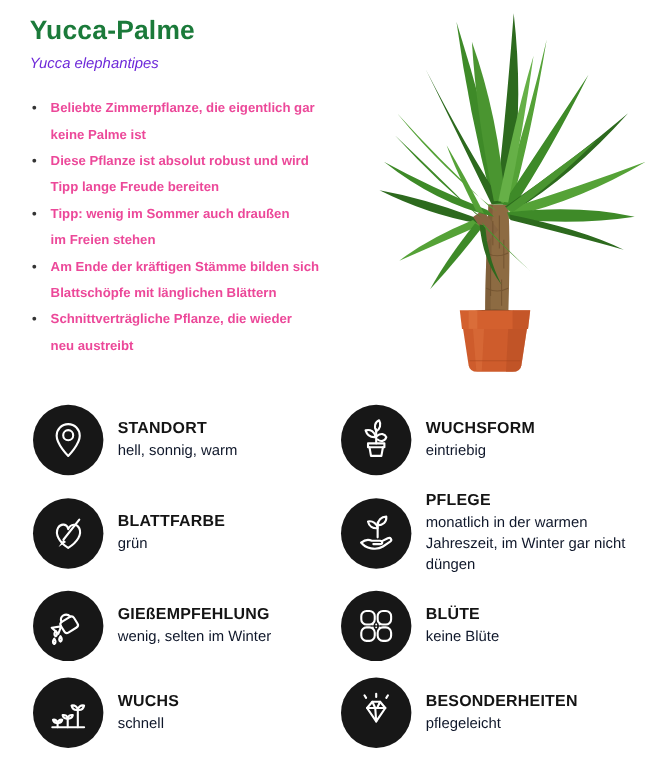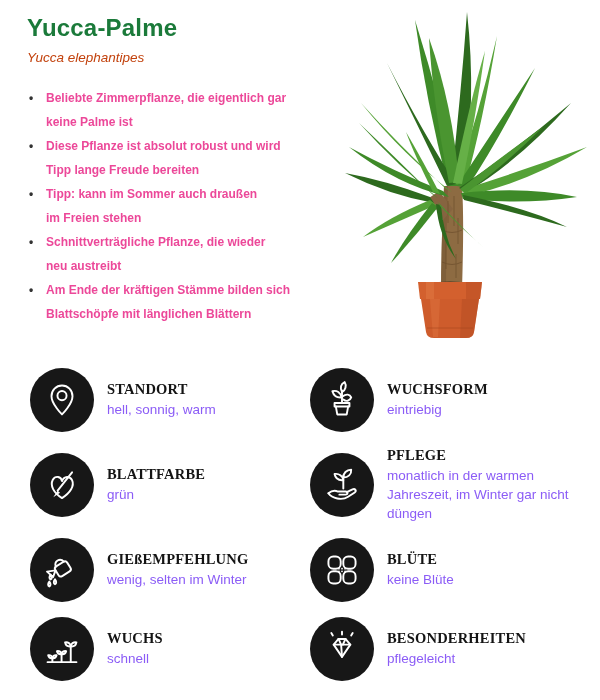--- a/index.html
+++ b/index.html
@@ -12,21 +12,21 @@
   }
   .page { position: relative; width: 600px; height: 516px; background: #fff; }
 
   
   .header { position: absolute; left: 27px; top: 14px; }
   .title {
     margin: 0; font-size: 24px; font-weight: bold;
     color: #1b7a3a; letter-spacing: 0.2px;
   }
   .subtitle {
-    margin: 8px 0 0 0; font-size: 13.5px; font-style: italic; color: #c2410c;
+    margin: 8px 0 0 0; font-size: 13.5px; font-style: italic; color: #6d28d9;
   }
 
   
   .bullets {
     position: absolute; left: 28px; top: 86px; width: 305px;
     list-style: none; margin: 0; padding: 0;
   }
   .bullets li {
     position: relative; padding-left: 18px;
     font-size: 12px; line-height: 24px; color: #ec4899; font-weight: bold;
@@ -48,44 +48,44 @@
   }
   .feature { display: flex; align-items: center; gap: 13px; }
   .icon-circle {
     width: 64px; height: 64px; flex: 0 0 64px;
     background: #171717; border-radius: 50%;
     display: flex; align-items: center; justify-content: center;
   }
   .icon-circle svg { width: 42px; height: 42px; display: block; }
   .icon-stroke { stroke: #fff; stroke-width: 2.2; fill: none; stroke-linecap: round; stroke-linejoin: round; }
   .feature-text { min-width: 0; }
-  .feature-title { font-size: 14.5px; font-weight: bold; letter-spacing: 0.2px; color: #141414; font-family: Liberation Serif, serif; }
-  .feature-desc { font-size: 13.5px; line-height: 19px; margin-top: 2px; color: #8b5cf6; white-space: pre-line; }
+  .feature-title { font-size: 14.5px; font-weight: bold; letter-spacing: 0.2px; color: #141414; }
+  .feature-desc { font-size: 13.5px; line-height: 19px; margin-top: 2px; color: #0f172a; white-space: pre-line; }
 </style>
 </head>
 <body>
 
 <div class="page">
 
   <div class="header">
     <h1 class="title">Yucca-Palme</h1>
     <p class="subtitle">Yucca elephantipes</p>
   </div>
 
   <ul class="bullets">
     <li><span class="bullet-text">Beliebte Zimmerpflanze, die eigentlich gar
 keine Palme ist</span></li>
     <li><span class="bullet-text">Diese Pflanze ist absolut robust und wird
 Tipp lange Freude bereiten</span></li>
-    <li><span class="bullet-text">Tipp: kann im Sommer auch draußen
+    <li><span class="bullet-text">Tipp: wenig im Sommer auch draußen
 im Freien stehen</span></li>
+    <li><span class="bullet-text">Am Ende der kräftigen Stämme bilden sich
+Blattschöpfe mit länglichen Blättern</span></li>
     <li><span class="bullet-text">Schnittverträgliche Pflanze, die wieder
 neu austreibt</span></li>
-    <li><span class="bullet-text">Am Ende der kräftigen Stämme bilden sich
-Blattschöpfe mit länglichen Blättern</span></li>
   </ul>
 
   <div class="plant">
     <svg viewBox="0 0 265 338" width="265" height="338">
 
       <path d="M111 284 C111 245 113 208 114 180 L132 180 C134 210 133 248 132 284 Z" fill="#8d6b42"></path>
       <path d="M111 284 C111 245 113 208 114 180 L118 180 C117 210 116 248 116 284 Z" fill="#6f5130" opacity="0.45"></path>
       <path d="M113 214 L99 192 L109 185 L123 203 Z" fill="#866440"></path>
       <g stroke="#6a4c2b" stroke-width="1" opacity="0.65" fill="none">
         <path d="M118 195 v22"></path>

